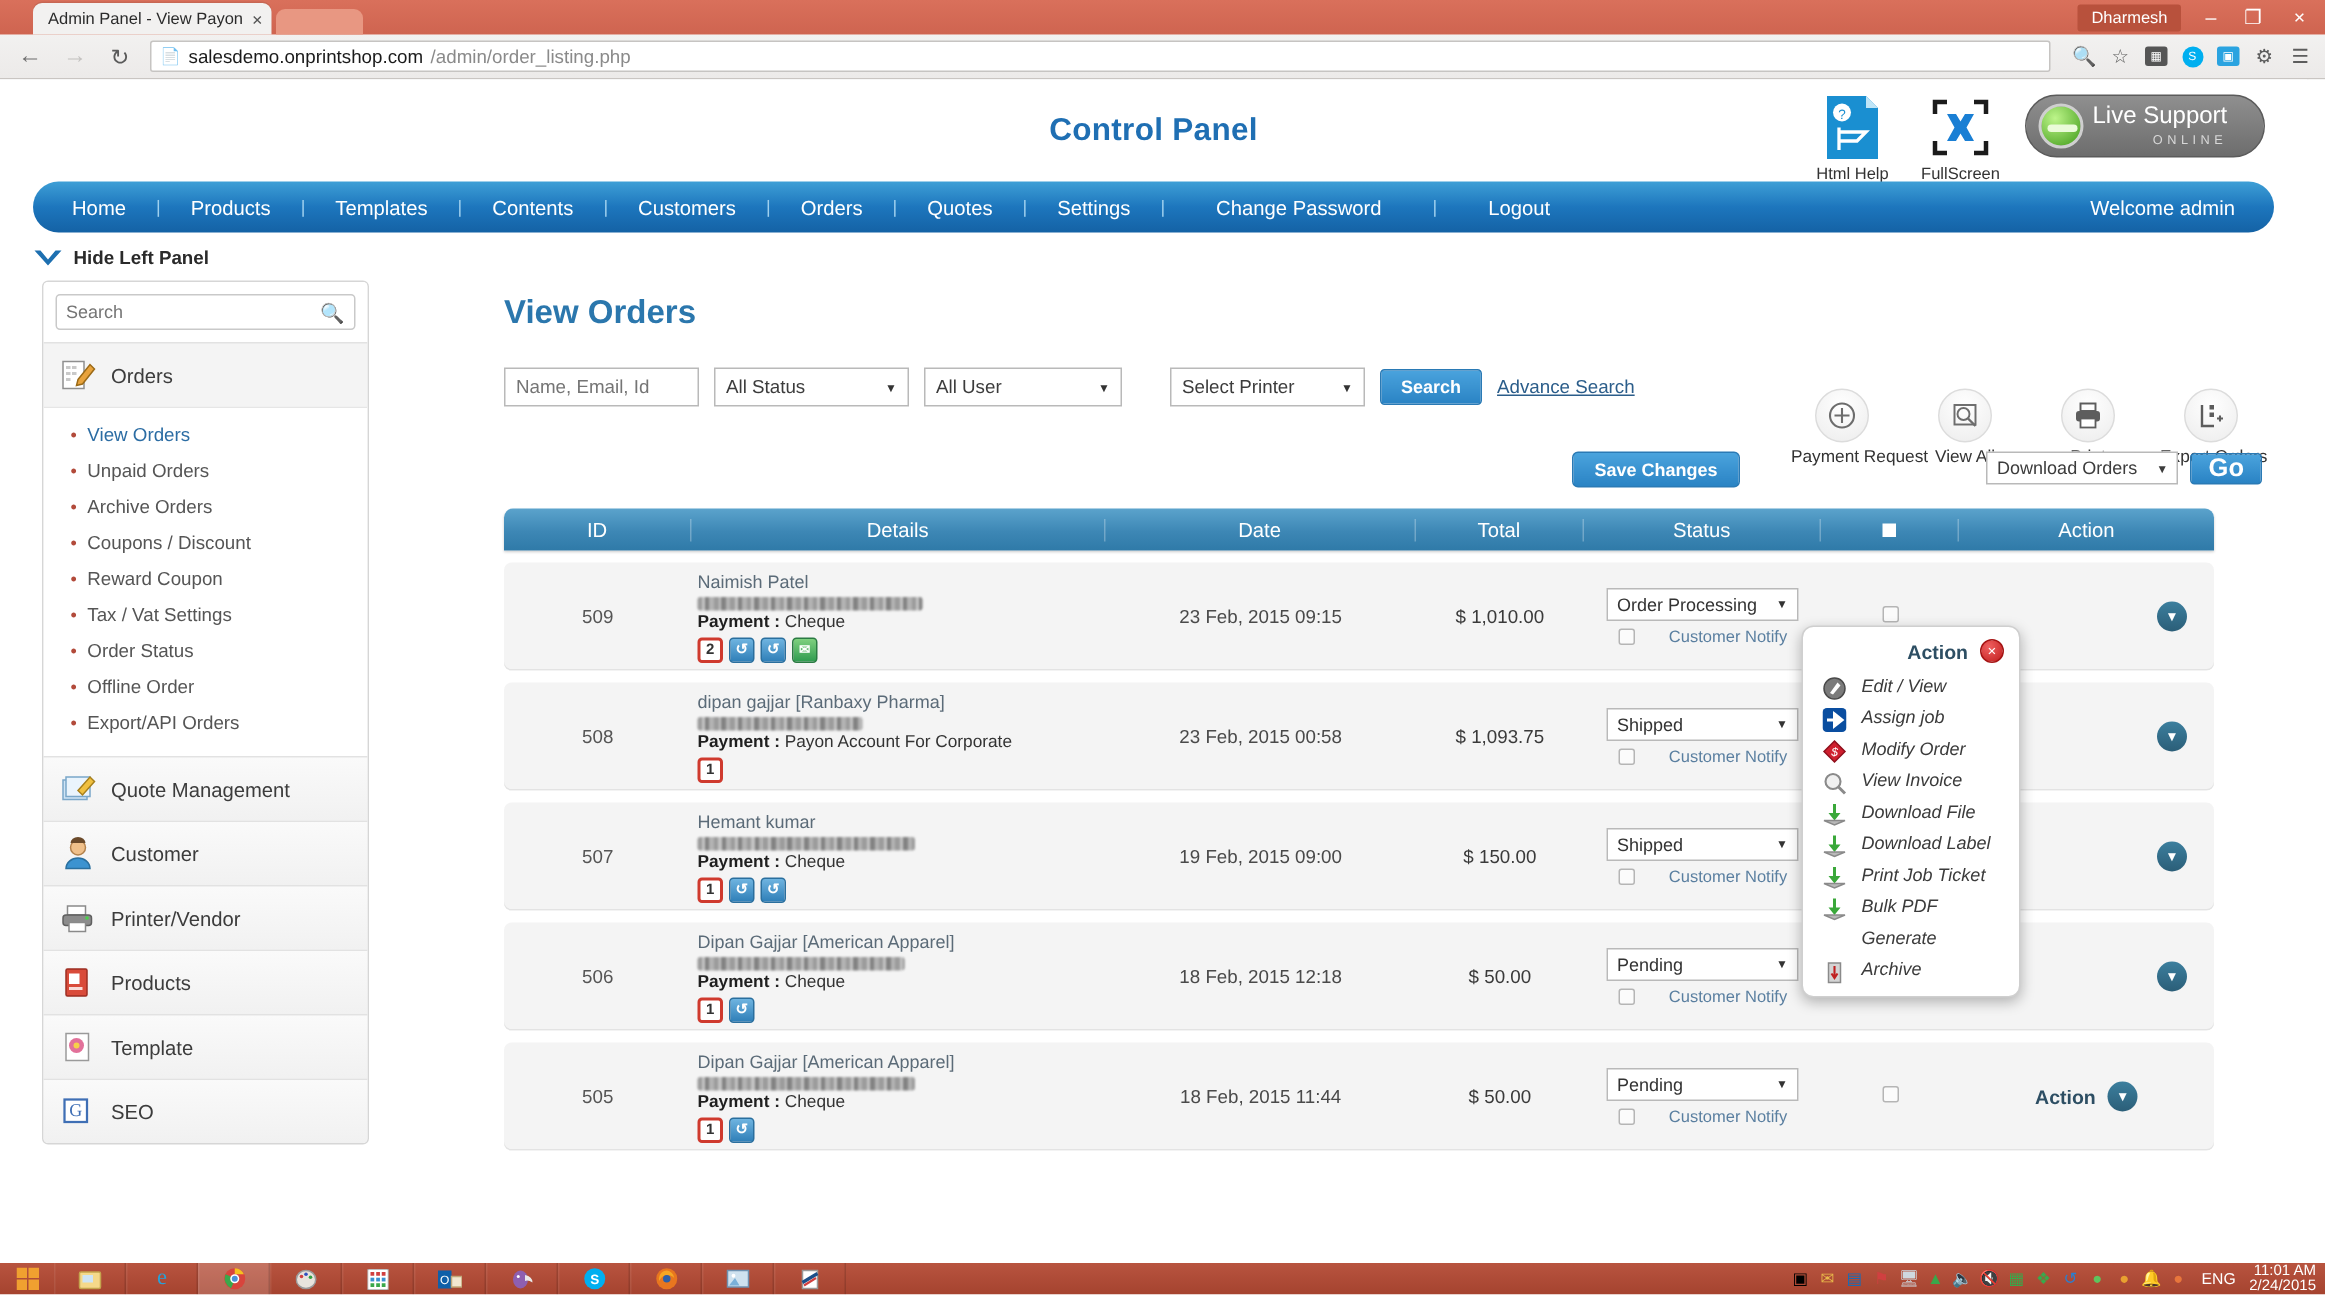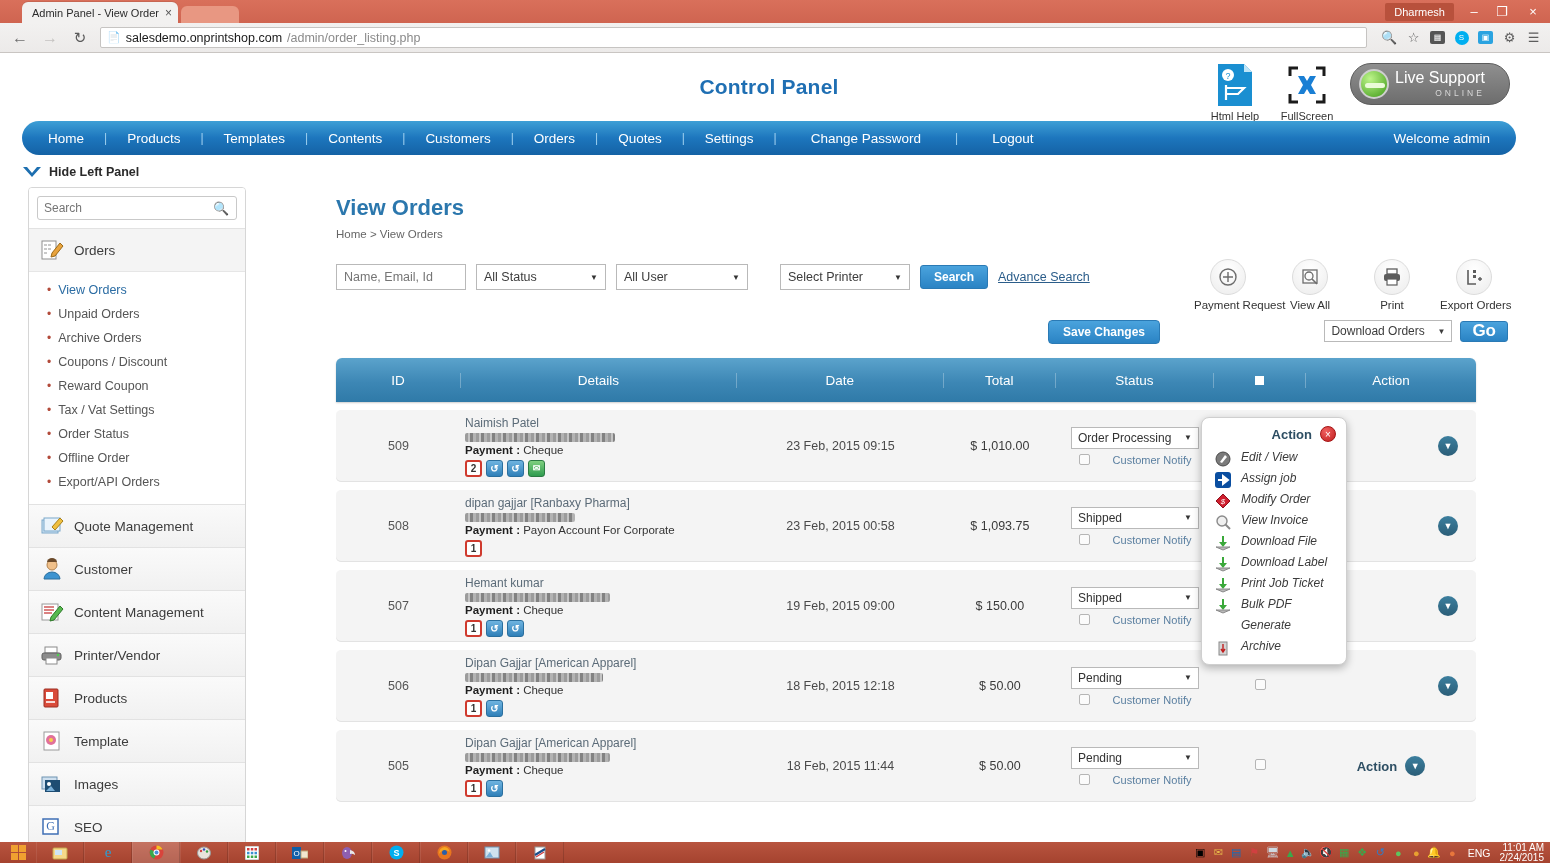--- a/index.html
+++ b/index.html
@@ -195,21 +195,21 @@
   }
   .btn-go {
     height:21px;padding:0 11px;background:linear-gradient(#4aa3dd,#2a83c4);
     border:1px solid #2a7ab5;border-radius:3px;color:#fff;font-size:17px;
     font-weight:bold;display:flex;align-items:center;cursor:pointer;
   }
 
   
   .table { margin-top: 10px; width: 1140px; }
   .thead {
-    height:44px; border-radius:6px 6px 0 0;
+    height:28px; border-radius:6px 6px 0 0;
     background: linear-gradient(#5ba3cc 0%, #3d87b5 55%, #2f7aa8 100%);
     display:flex; align-items:center; color:#fff; font-size:13.5px;
     box-shadow: 0 1px 2px rgba(0,0,0,.2);
   }
   .th { text-align:center; border-right:1px solid rgba(255,255,255,.28); }
   .th:last-child { border-right:0; }
   .c-id { width:136px; }
   .c-det { width:300px; }
   .c-date { width:225px; }
   .c-tot { width:122px; }
@@ -291,21 +291,21 @@
   .tray-lang { font-size:10.5px; color:#fff; margin:0 4px;}
   .tray-clock { color:#fff; font-size:10px; line-height:10px; text-align:right;}
 </style>
 </head>
 <body>
 
 <div class="browser">
 
   <div class="titlebar">
     <div class="tab">
-      <span class="tab-title">Admin Panel - View Order</span>
+      <span class="tab-title">Admin Panel - View Payon</span>
       <span class="tab-close">×</span>
     </div>
     <div class="tab-ghost"></div>
     <div class="win-right">
       <span class="user-chip">Dharmesh</span>
       <span class="win-btn">–</span>
       <span class="win-btn">❐</span>
       <span class="win-btn close">×</span>
     </div>
   </div>
@@ -493,32 +493,20 @@
                     <circle cx="12" cy="7" r="5" fill="#f0c08a" stroke="#b3824d"></circle>
                     <path d="M4 21 a8 7 0 0 1 16 0 Z" fill="#3c93d0" stroke="#2a6f9e"></path>
                     <path d="M7 4 a5 4 0 0 1 10 0 Z" fill="#6b4a2a"></path>
                   </svg>
             </span>
             <span>Customer</span>
           </div>
           <div class="side-group">
             <span class="gi">
               <svg width="24" height="22" viewBox="0 0 24 22">
-                    <rect x="2" y="3" width="16" height="16" fill="#fff" stroke="#9a9a9a"></rect>
-                    <g stroke="#d05a5a" stroke-width="1.3">
-                      <path d="M4 6 h10 M4 9 h10 M4 12 h8"></path>
-                    </g>
-                    <path d="M11 16 L20 5 L23 8 L14 19 L10 20 Z" fill="#56b94f" stroke="#2f7a2a"></path>
-                  </svg>
-            </span>
-            <span>Content Management</span>
-          </div>
-          <div class="side-group">
-            <span class="gi">
-              <svg width="24" height="22" viewBox="0 0 24 22">
                     <rect x="5" y="3" width="12" height="6" fill="#fff" stroke="#8a8a8a"></rect>
                     <rect x="2" y="9" width="19" height="7" rx="2" fill="#8c8c8c" stroke="#5f5f5f"></rect>
                     <rect x="6" y="14" width="11" height="6" fill="#fff" stroke="#8a8a8a"></rect>
                     <circle cx="18" cy="11" r="1.2" fill="#4bd24b"></circle>
                   </svg>
             </span>
             <span>Printer/Vendor</span>
           </div>
           <div class="side-group">
             <span class="gi">
@@ -536,47 +524,31 @@
                     <rect x="4" y="2" width="15" height="18" fill="#fff" stroke="#9a9a9a"></rect>
                     <circle cx="11" cy="10" r="5" fill="#e2719a"></circle>
                     <circle cx="11" cy="10" r="2" fill="#f6d04a"></circle>
                   </svg>
             </span>
             <span>Template</span>
           </div>
           <div class="side-group">
             <span class="gi">
               <svg width="24" height="22" viewBox="0 0 24 22">
-                    <rect x="2" y="4" width="15" height="12" fill="#cfe0ef" stroke="#6f93b2"></rect>
-                    <rect x="5" y="7" width="15" height="12" fill="#1e4d73" stroke="#143busy"></rect>
-                    <circle cx="9" cy="11" r="2" fill="#fff"></circle>
-                    <path d="M6 18 L11 13 L15 18 Z" fill="#7ab0d8"></path>
-                  </svg>
-            </span>
-            <span>Images</span>
-          </div>
-          <div class="side-group">
-            <span class="gi">
-              <svg width="24" height="22" viewBox="0 0 24 22">
                     <rect x="3" y="3" width="15" height="15" fill="#fff" stroke="#3f6fb5" stroke-width="1.5"></rect>
                     <text x="10.5" y="14" font-size="12" text-anchor="middle" fill="#3f6fb5" font-family="Liberation Serif">G</text>
                   </svg>
             </span>
             <span>SEO</span>
           </div>
         </div>
       </div>
 
       <div class="main">
         <div class="page-title">View Orders</div>
-        <div class="crumb">
-          <span>Home</span>
-          <span>&gt;</span>
-          <span>View Orders</span>
-        </div>
 
         <div class="filters">
           <input class="f-input" placeholder="Name, Email, Id" style="">
           <div class="f-select sel-status">
             <span>All Status</span>
             <span class="caret">▼</span>
           </div>
           <div class="f-select sel-user">
             <span>All User</span>
             <span class="caret">▼</span>

